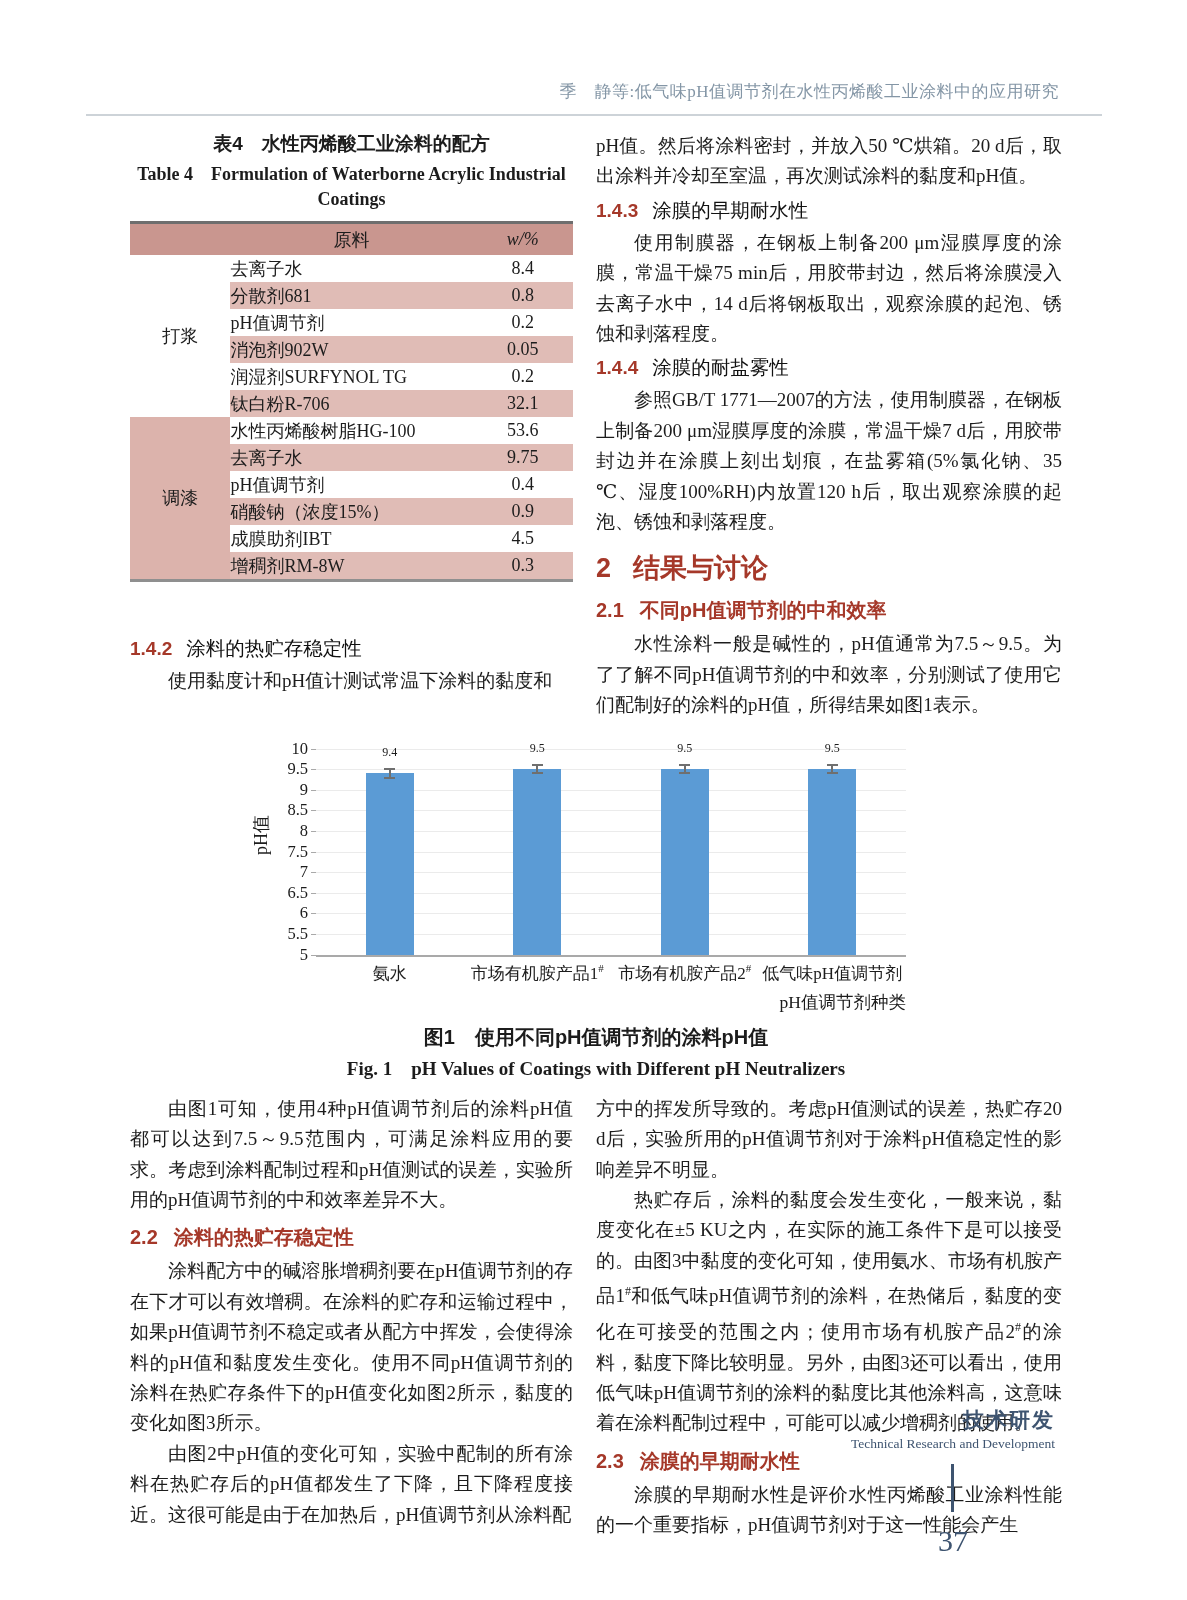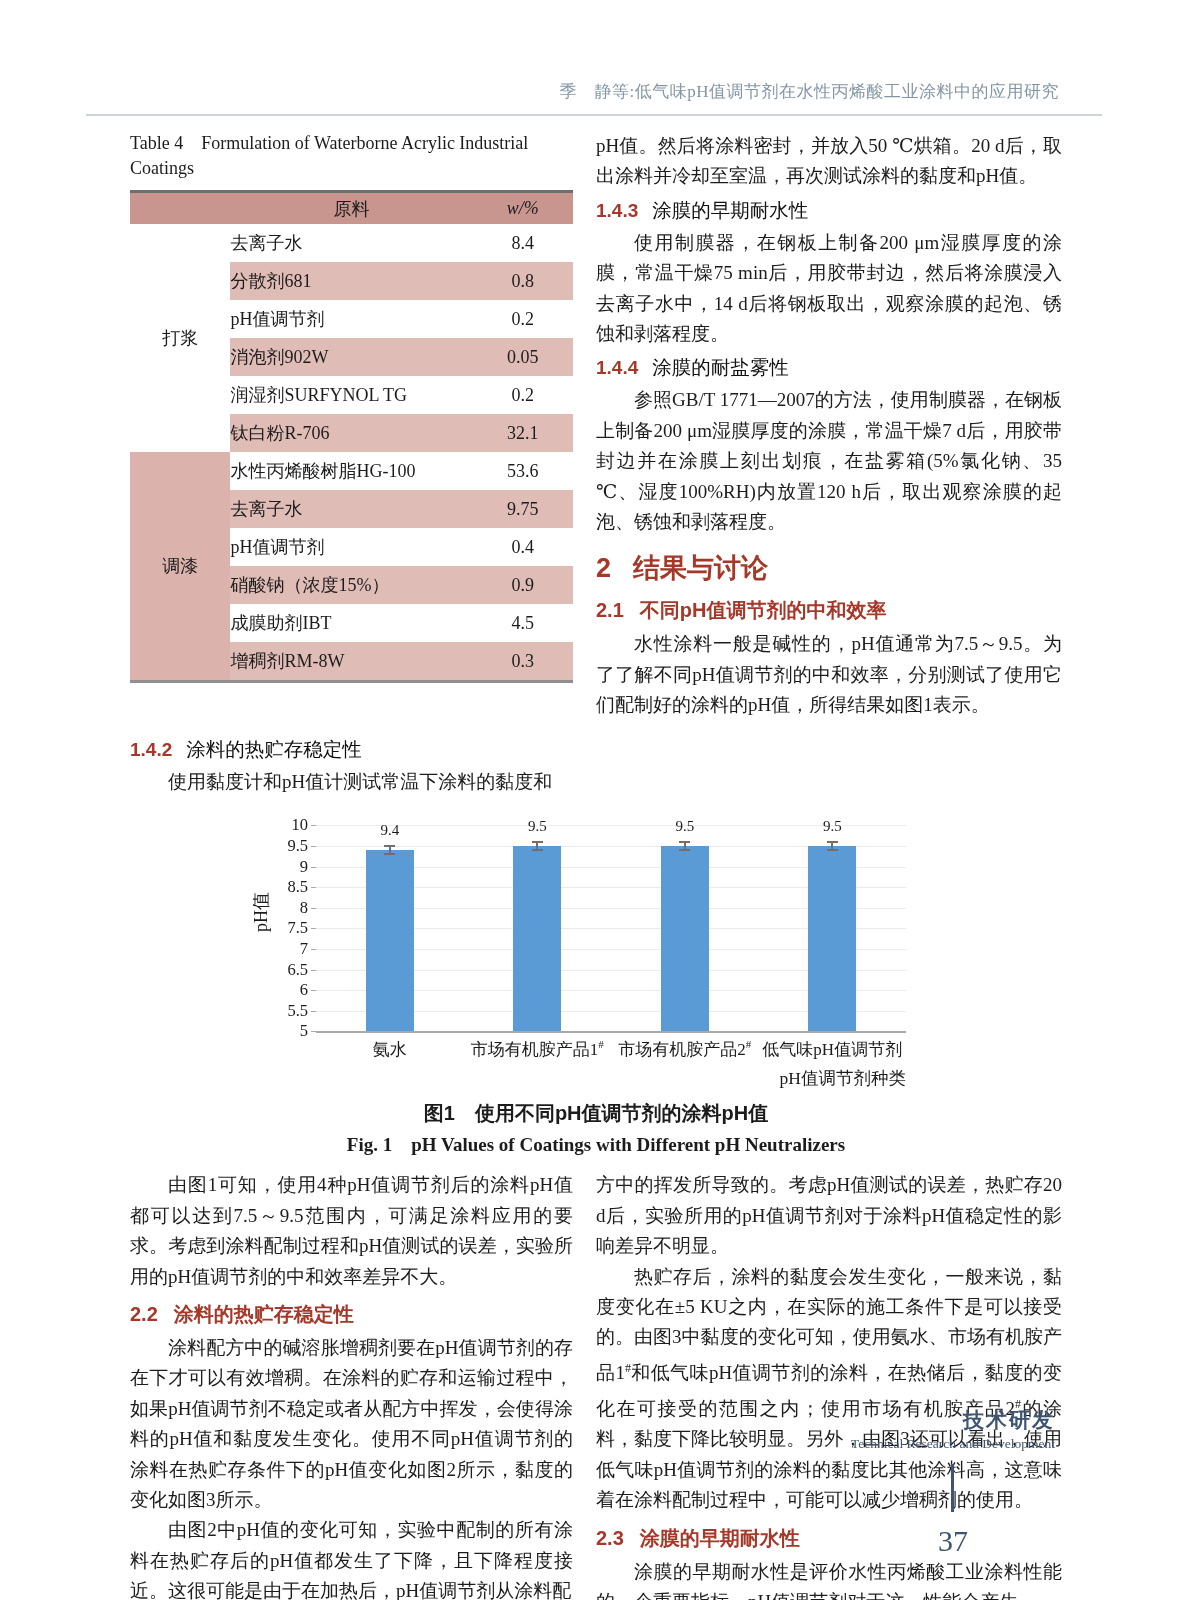--- a/index.html
+++ b/index.html
@@ -22,23 +22,23 @@
   .h-sub .t { color:#111; }
   
   .h-red { color:var(--accent,#a53829); font-family:"Liberation Sans",sans-serif; font-size:20px; font-weight:bold; margin:7px 0 4px; line-height:30px; }
   .h-red .num { margin-right:16px; }
   
   .h-big { color:var(--accent,#a53829); font-family:"Liberation Sans",sans-serif; font-size:27px; font-weight:bold; margin:12px 0 8px; line-height:38px; }
   .h-big .num { margin-right:22px; }
 
   
   .tbl-title-cn { text-align:center; font-family:"Liberation Sans",sans-serif; font-weight:bold; font-size:19px; margin:0 0 5px; }
-  .tbl-title-en { text-align:left; font-weight:normal; font-size:18px; line-height:25px; margin:0 0 9px; }
+  .tbl-title-en { text-align:center; font-weight:bold; font-size:18px; line-height:25px; margin:0 0 9px; }
   table.formu { width:100%; border-collapse:collapse; border-top:3px solid #6e6e6e; border-bottom:3px solid #8f8f8f; font-size:18px; }
-  table.formu td { height:38px; padding:0; }
+  table.formu td { height:27px; padding:0; }
   td.gcell { text-align:center; width:100px; }
   td.mat   { padding-left:12px; width:241px; }
   td.val   { text-align:center; width:100px; }
   tr.hdr td { background:var(--tblhead,#c9968f); height:31px; }
   tr.hdr td.mat { text-align:center; padding-left:0; }
   tr.hdr td.val { font-style:italic; }
   .striped { background:var(--tblstripe,#e0bcb6); }
   .gpink   { background:var(--tblgroup,#dcb3ac); }
 
   
@@ -49,21 +49,21 @@
   .ylab span { position:absolute; top:45%; left:50%; transform:translate(-50%,-50%) rotate(-90deg); font-size:18px; white-space:nowrap; }
   .yticks { width:40px; position:relative; margin-top:12px; height:206px; }
   .ytick { position:absolute; right:8px; transform:translateY(-50%); font-size:16.5px; }
   .plot { position:relative; width:590px; height:206px; margin-top:12px; }
   .gridline { position:absolute; left:0; width:100%; height:1px; background:#ebebeb; }
   .gridline.axis { background:#a9a9a9; height:2px; }
   .ymark { position:absolute; left:-5px; width:5px; height:1px; background:#a9a9a9; }
   .bar { position:absolute; bottom:0; width:48px; background:var(--bar,#5b9bd5); }
   .err-line { position:absolute; width:2px; background:#6f6f6f; }
   .err-cap  { position:absolute; width:11px; height:2px; background:#6f6f6f; }
-  .val-label { position:absolute; transform:translateX(-50%); font-size:15px; }
+  .val-label { position:absolute; transform:translateX(-50%); font-size:12px; }
   .xlabels { display:flex; width:590px; margin-left:70px; margin-top:7px; }
   .xlabel { flex:1; text-align:center; font-size:17px; }
   .xlabel sup { font-size:11px; }
   .xtitle { width:590px; margin-left:70px; text-align:right; font-size:17.5px; margin-top:5px; }
   .fig-note { color:var(--note,#b5392a); font-style:italic; font-size:18px; margin:12px 0 0 150px; }
   .cap-cn { text-align:center; font-family:"Liberation Sans",sans-serif; font-weight:bold; font-size:20px; margin-top:10px; }
   .cap-en { text-align:center; font-weight:bold; font-size:19px; margin-top:5px; }
 
   .row2 { margin-top:12px; }
 
@@ -81,20 +81,21 @@
 
 <div class="page">
 
   <div class="runhead">季　静等:低气味pH值调节剂在水性丙烯酸工业涂料中的应用研究</div>
   <div class="head-rule"></div>
 
   <div class="content">
 
     <div class="cols">
       <div>
+        <div class="tbl-title-cn">表4　水性丙烯酸工业涂料的配方</div>
         <div class="tbl-title-en">
           <div>Table 4　Formulation of Waterborne Acrylic Industrial</div>
           <div>Coatings</div>
         </div>
         <table class="formu">
           <tbody id="tbl-body">
               <tr class="hdr">
                 <td class="gcell"></td>
                 <td class="mat">原料</td>
                 <td class="val">w/%</td>

